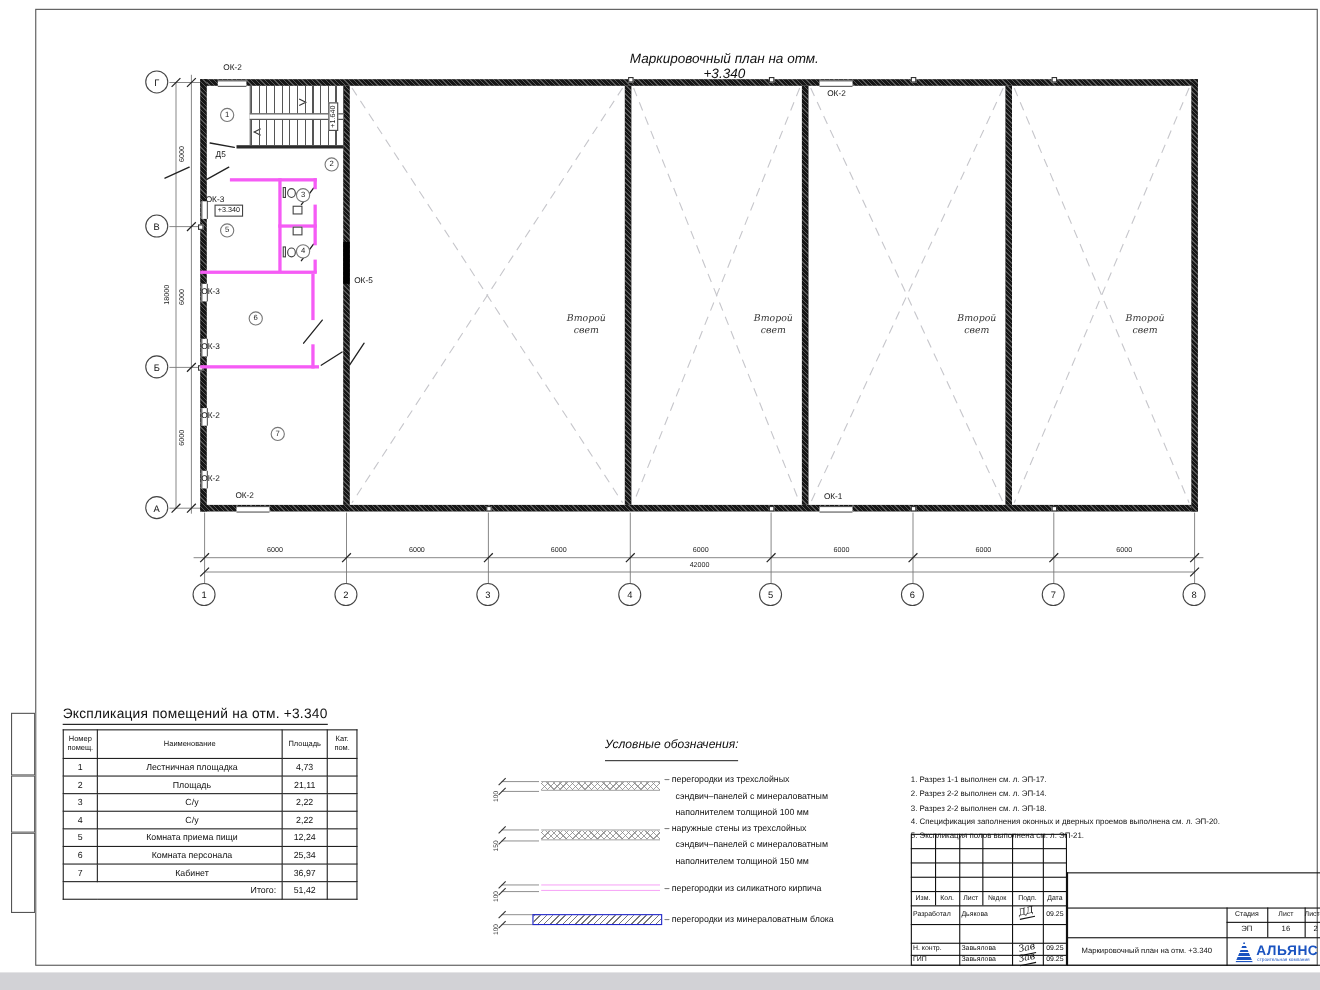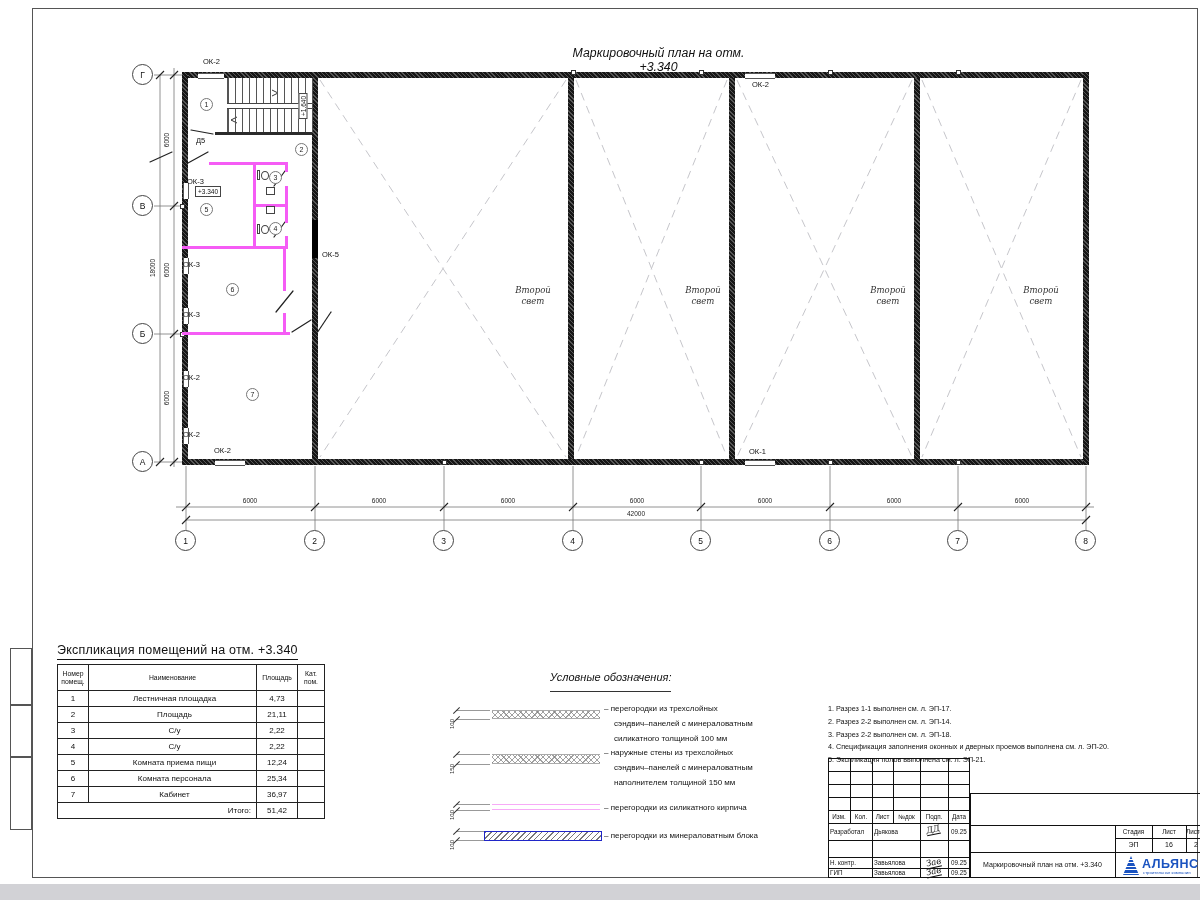--- a/index.html
+++ b/index.html
@@ -332,21 +332,21 @@
 
 <div class="legend">
   <div class="lg-title">Условные обозначения:</div>
   <div class="lg-item" style="top:45px;">
     <span class="lg-lead" style="height:10px;top:0;"></span>
     <span class="lg-dim" style="top:14px;left:4px;">100</span>
     <span class="lg-swatch lg-s12" style="height:9px;top:0;"></span>
     <div class="lg-text" style="top:-9px;">
       <div>– перегородки из трехслойных</div>
       <div class="lg-cont">сэндвич–панелей с минераловатным</div>
-      <div class="lg-cont">силикатного толщиной 100 мм</div>
+      <div class="lg-cont">наполнителем толщиной 100 мм</div>
     </div>
   </div>
   <div class="lg-item" style="top:89px;">
     <span class="lg-lead" style="height:11px;top:0;"></span>
     <span class="lg-dim" style="top:15px;left:4px;">150</span>
     <span class="lg-swatch lg-s12" style="height:10px;top:0;"></span>
     <div class="lg-text" style="top:-9px;">
       <div>– наружные стены из трехслойных</div>
       <div class="lg-cont">сэндвич–панелей с минераловатным</div>
       <div class="lg-cont">наполнителем толщиной 150 мм</div>

